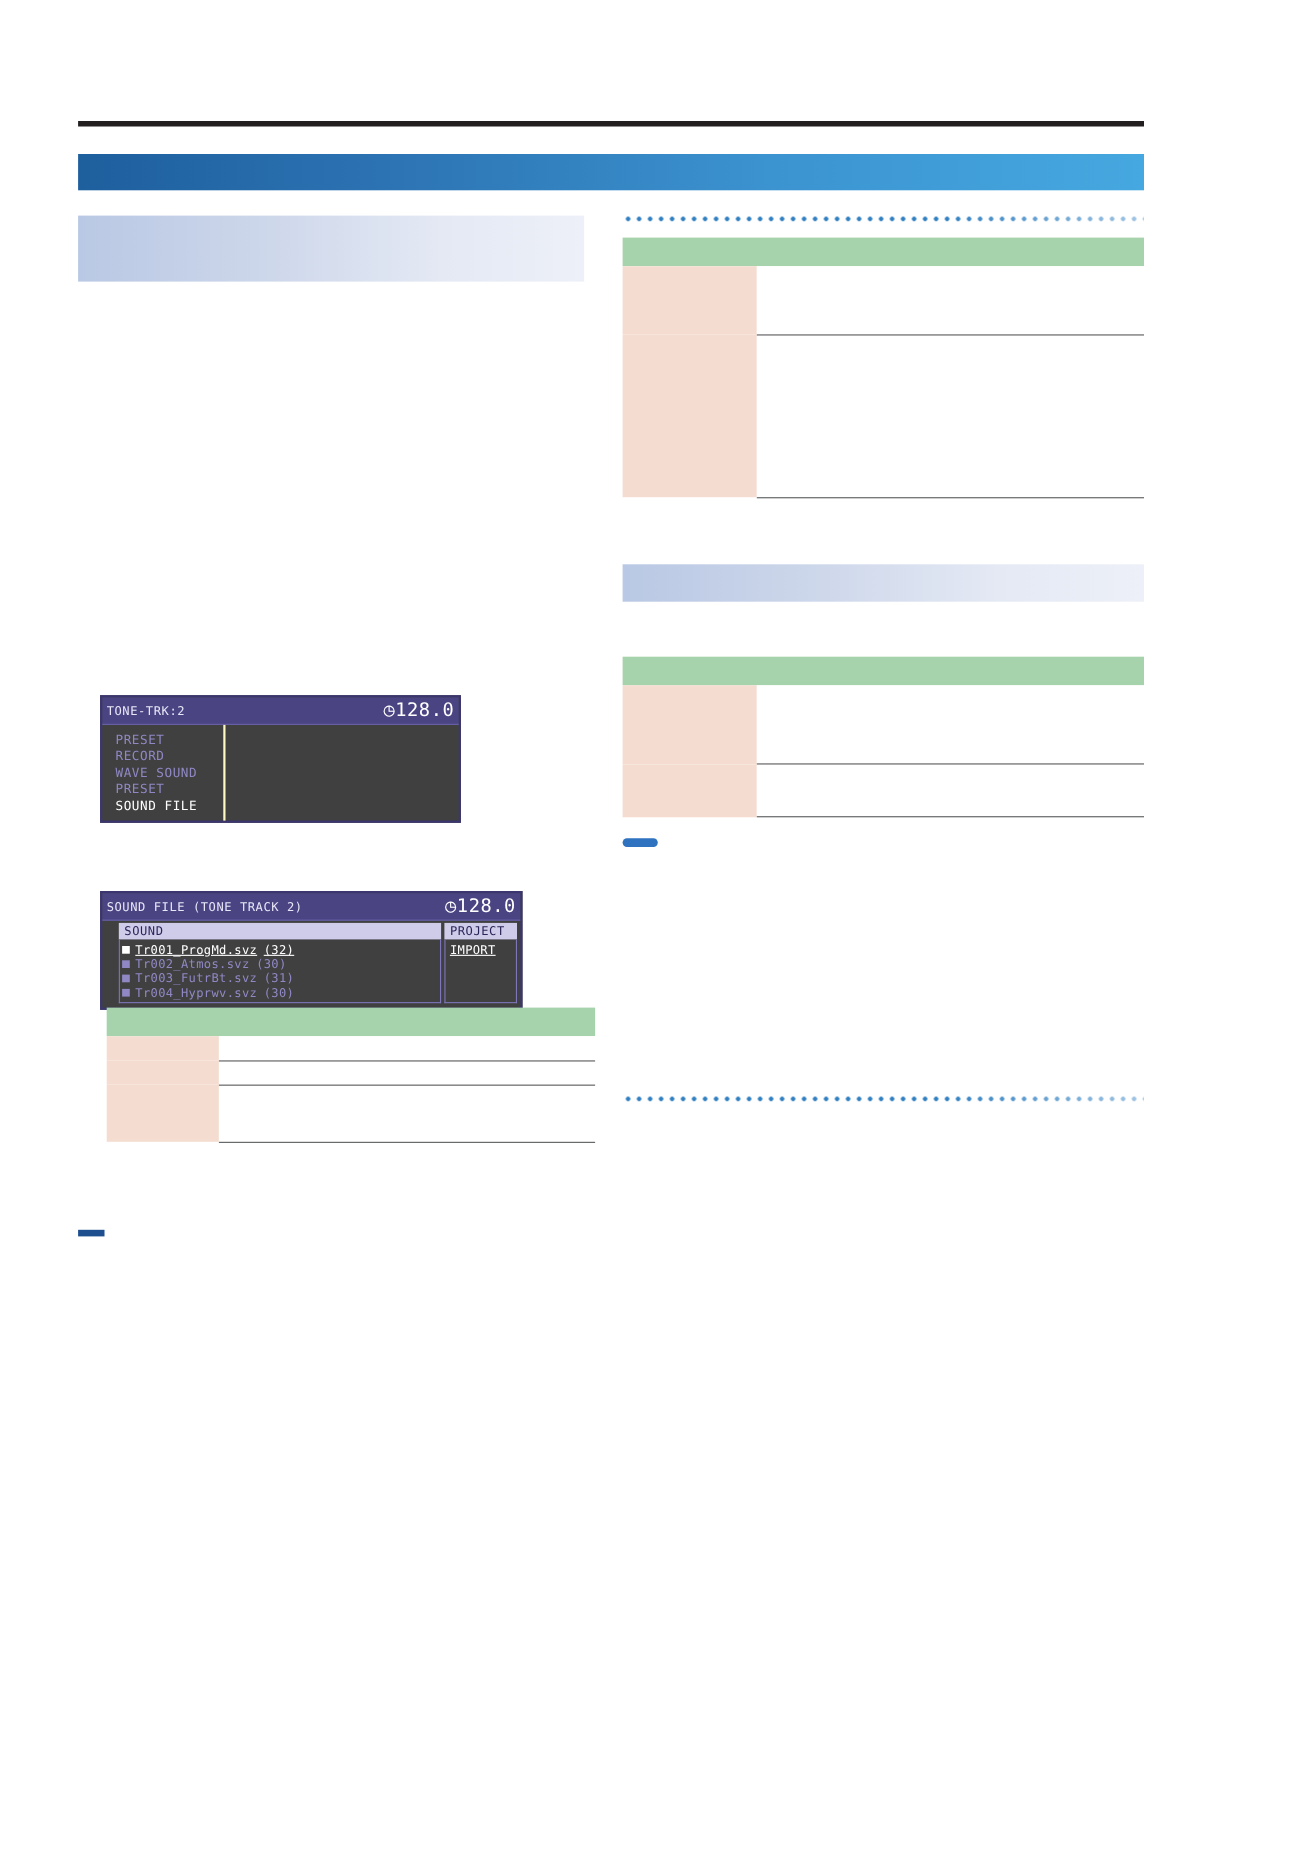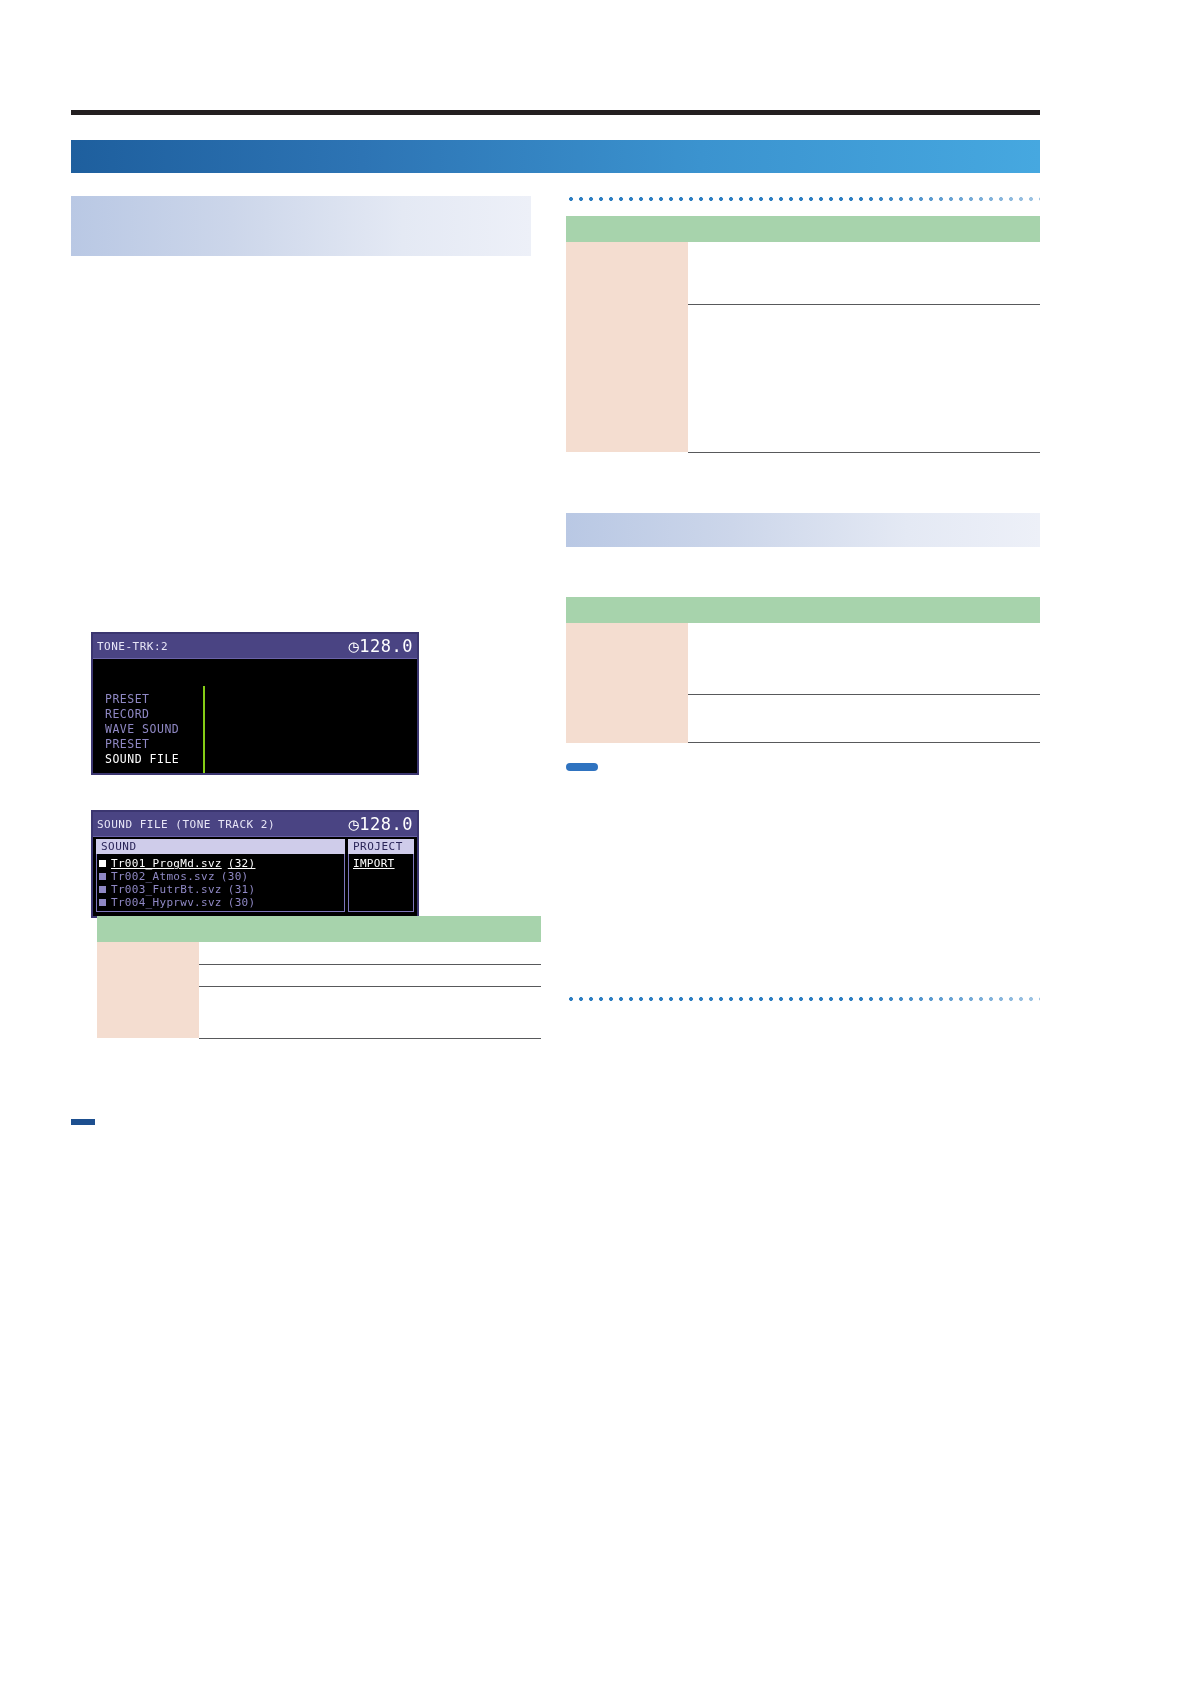--- a/index.html
+++ b/index.html
@@ -79,56 +79,55 @@
   .ptable td.v {
     background: #ffffff; vertical-align: top;
     padding: 6px 8px; font-size: 12px; color: #231f20;
     border-bottom: 1px solid #58595b;
     line-height: 17px;
   }
   .ptable tr.last td.v { border-bottom: 1px solid #58595b; }
 
   
   .lcd {
-    background: #000000;
+    background: #404040;
     border: 2px solid #3b3670;
     font-family: "DejaVu Sans Mono", monospace;
     color: #ffffff;
     position: relative;
   }
   .lcd-title {
     background: #4a4483; color: #e8e6f7;
     font-size: 11px; letter-spacing: .5px;
     padding: 2px 4px;
     display: flex; justify-content: space-between; align-items: center;
     border-bottom: 1px solid #6a63a8;
   }
   .lcd-title .tempo { font-size: 17px; color: #ffffff; }
   .lcd-body { display: flex; }
   .lcd-menu {
     width: 112px; padding: 6px 0 6px 12px;
-    border-right: 2px solid #84cc16;
-    margin-top: 27px;
+    border-right: 2px solid #fef9c3;
   }
   .lcd-menu div {
     font-size: 11.5px; line-height: 15px; color: #8f88c4;
     letter-spacing: .5px;
   }
   .lcd-menu div.sel {
     color: #ffffff; 
   }
   .lcd-detail { flex: 1; padding: 8px 6px 6px 10px; }
   .lcd-detail div {
     font-size: 11.5px; line-height: 17px; color: #e9e7fa;
     letter-spacing: .5px; white-space: pre;
   }
 
   
   .lcd2-cols { display: flex; padding: 2px 3px 4px 3px; }
-  .lcd2-sound { flex: 1; margin-right: 3px; }
+  .lcd2-sound { flex: 1; margin-right: 3px; margin-left: 12px; }
   .lcd2-cmd { width: 66px; }
   .lcd2-colhdr {
     background: #cfccea; color: #2a2558;
     font-size: 11px; padding: 1px 5px; letter-spacing: .5px;
   }
   .lcd2-list { padding: 3px 2px 2px 2px; min-height: 58px;
                border-left: 1px solid #7d76bb; border-right: 1px solid #7d76bb;
                border-bottom: 1px solid #7d76bb; }
   .lcd2-row {
     font-size: 11px; line-height: 13px; color: #8f88c4;
@@ -202,21 +201,21 @@
           <div>PRESET</div>
           <div>RECORD</div>
           <div>WAVE SOUND</div>
           <div>PRESET</div>
           <div class="sel">SOUND FILE</div>
         </div>
       </div>
     </div>
   </div>
 
-  <div style="position:absolute; left:20px; top:614px; width:328px;">
+  <div style="position:absolute; left:20px; top:614px; width:384px;">
     <div class="lcd">
       <div class="lcd-title">
         <span>SOUND FILE  (TONE TRACK 2)</span>
         <span class="tempo">
           <span>◷</span><span>128.0</span>
         </span>
       </div>
       <div class="lcd2-cols">
         <div class="lcd2-sound">
           <div class="lcd2-colhdr">SOUND</div>

